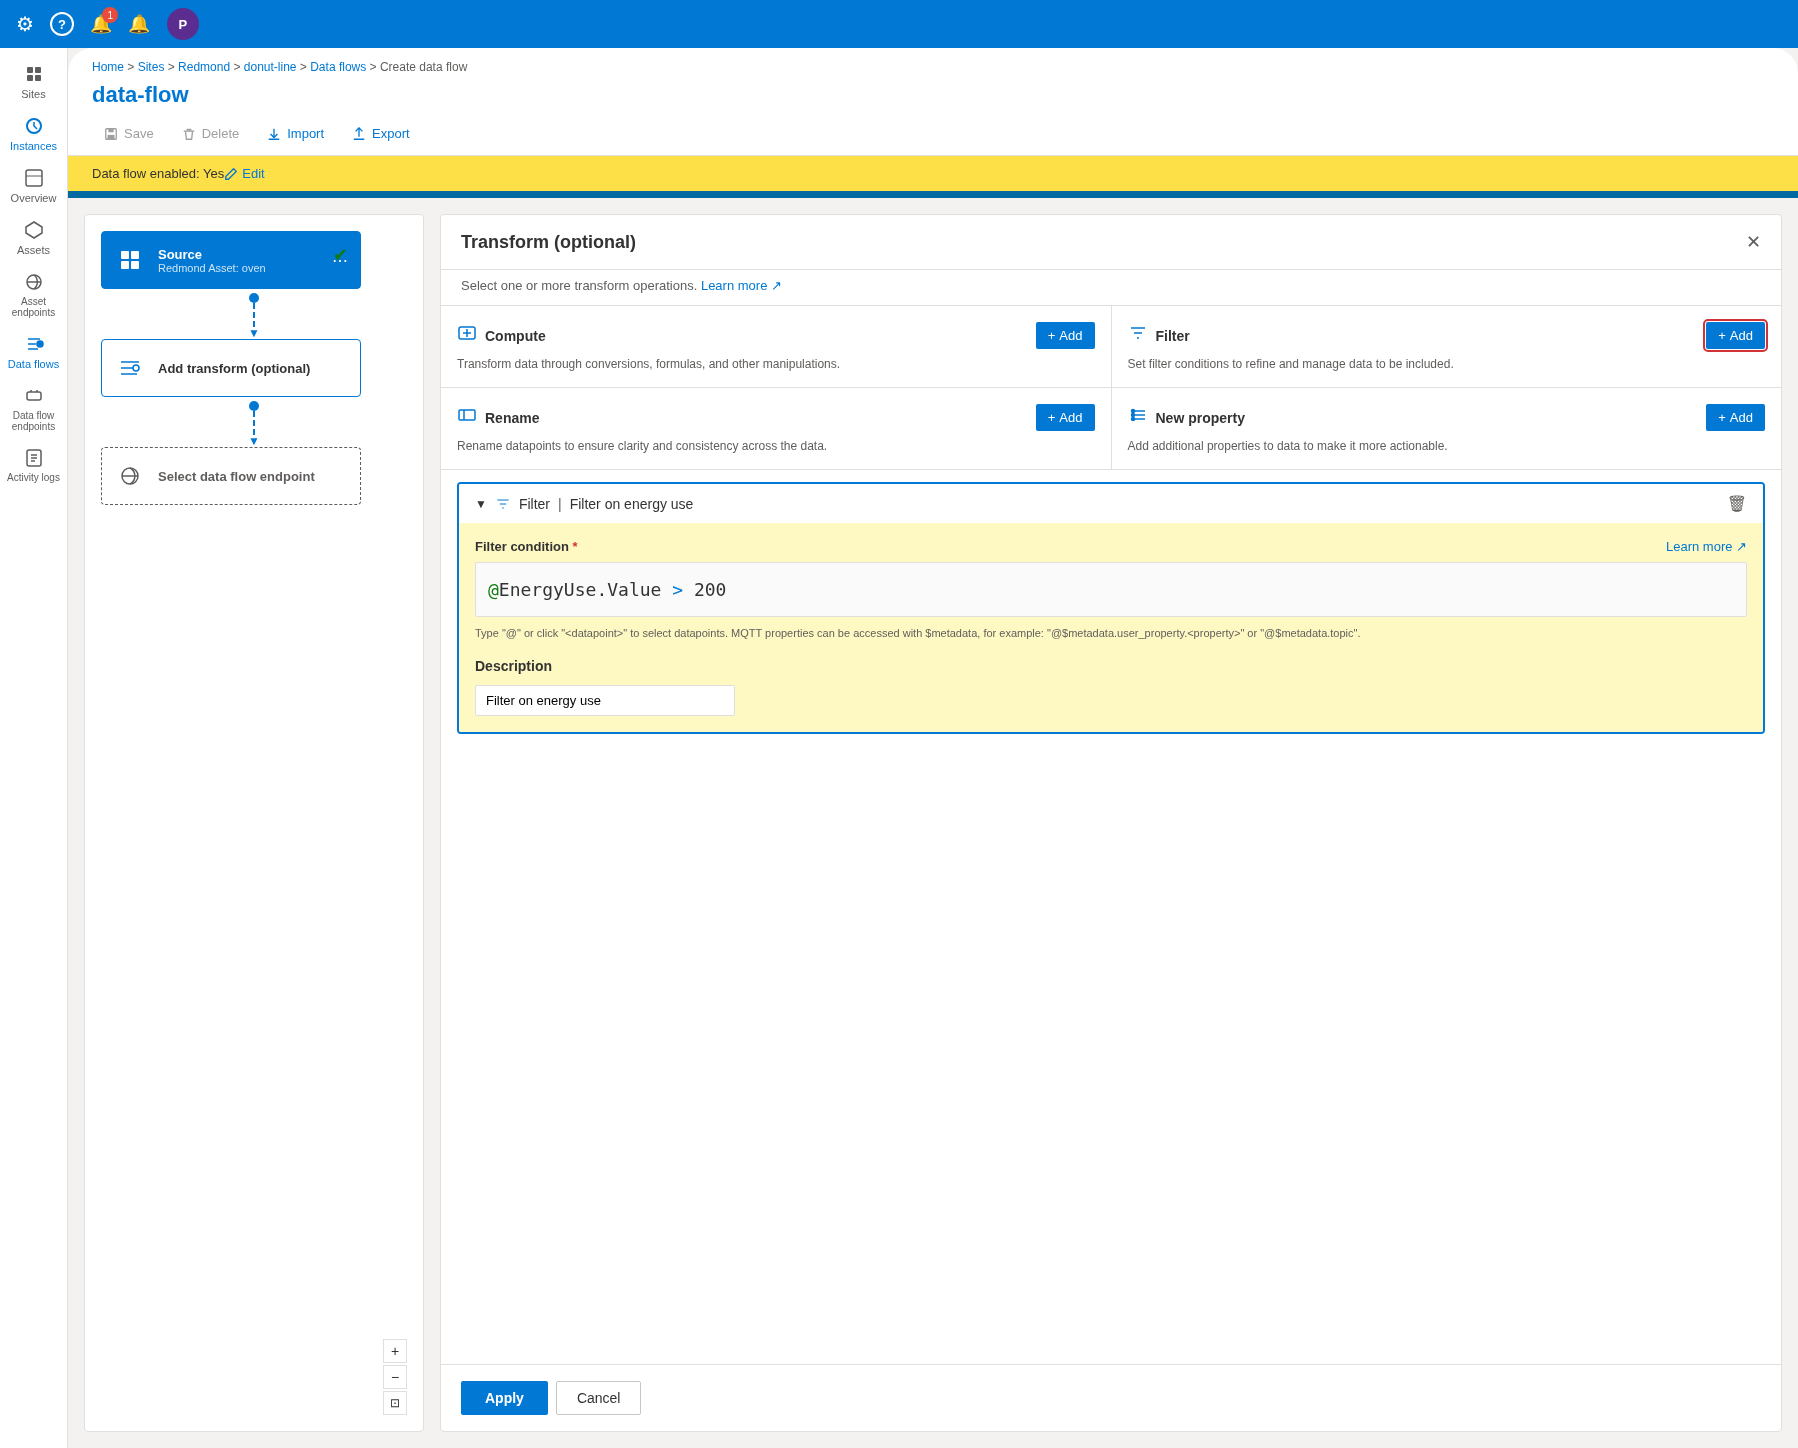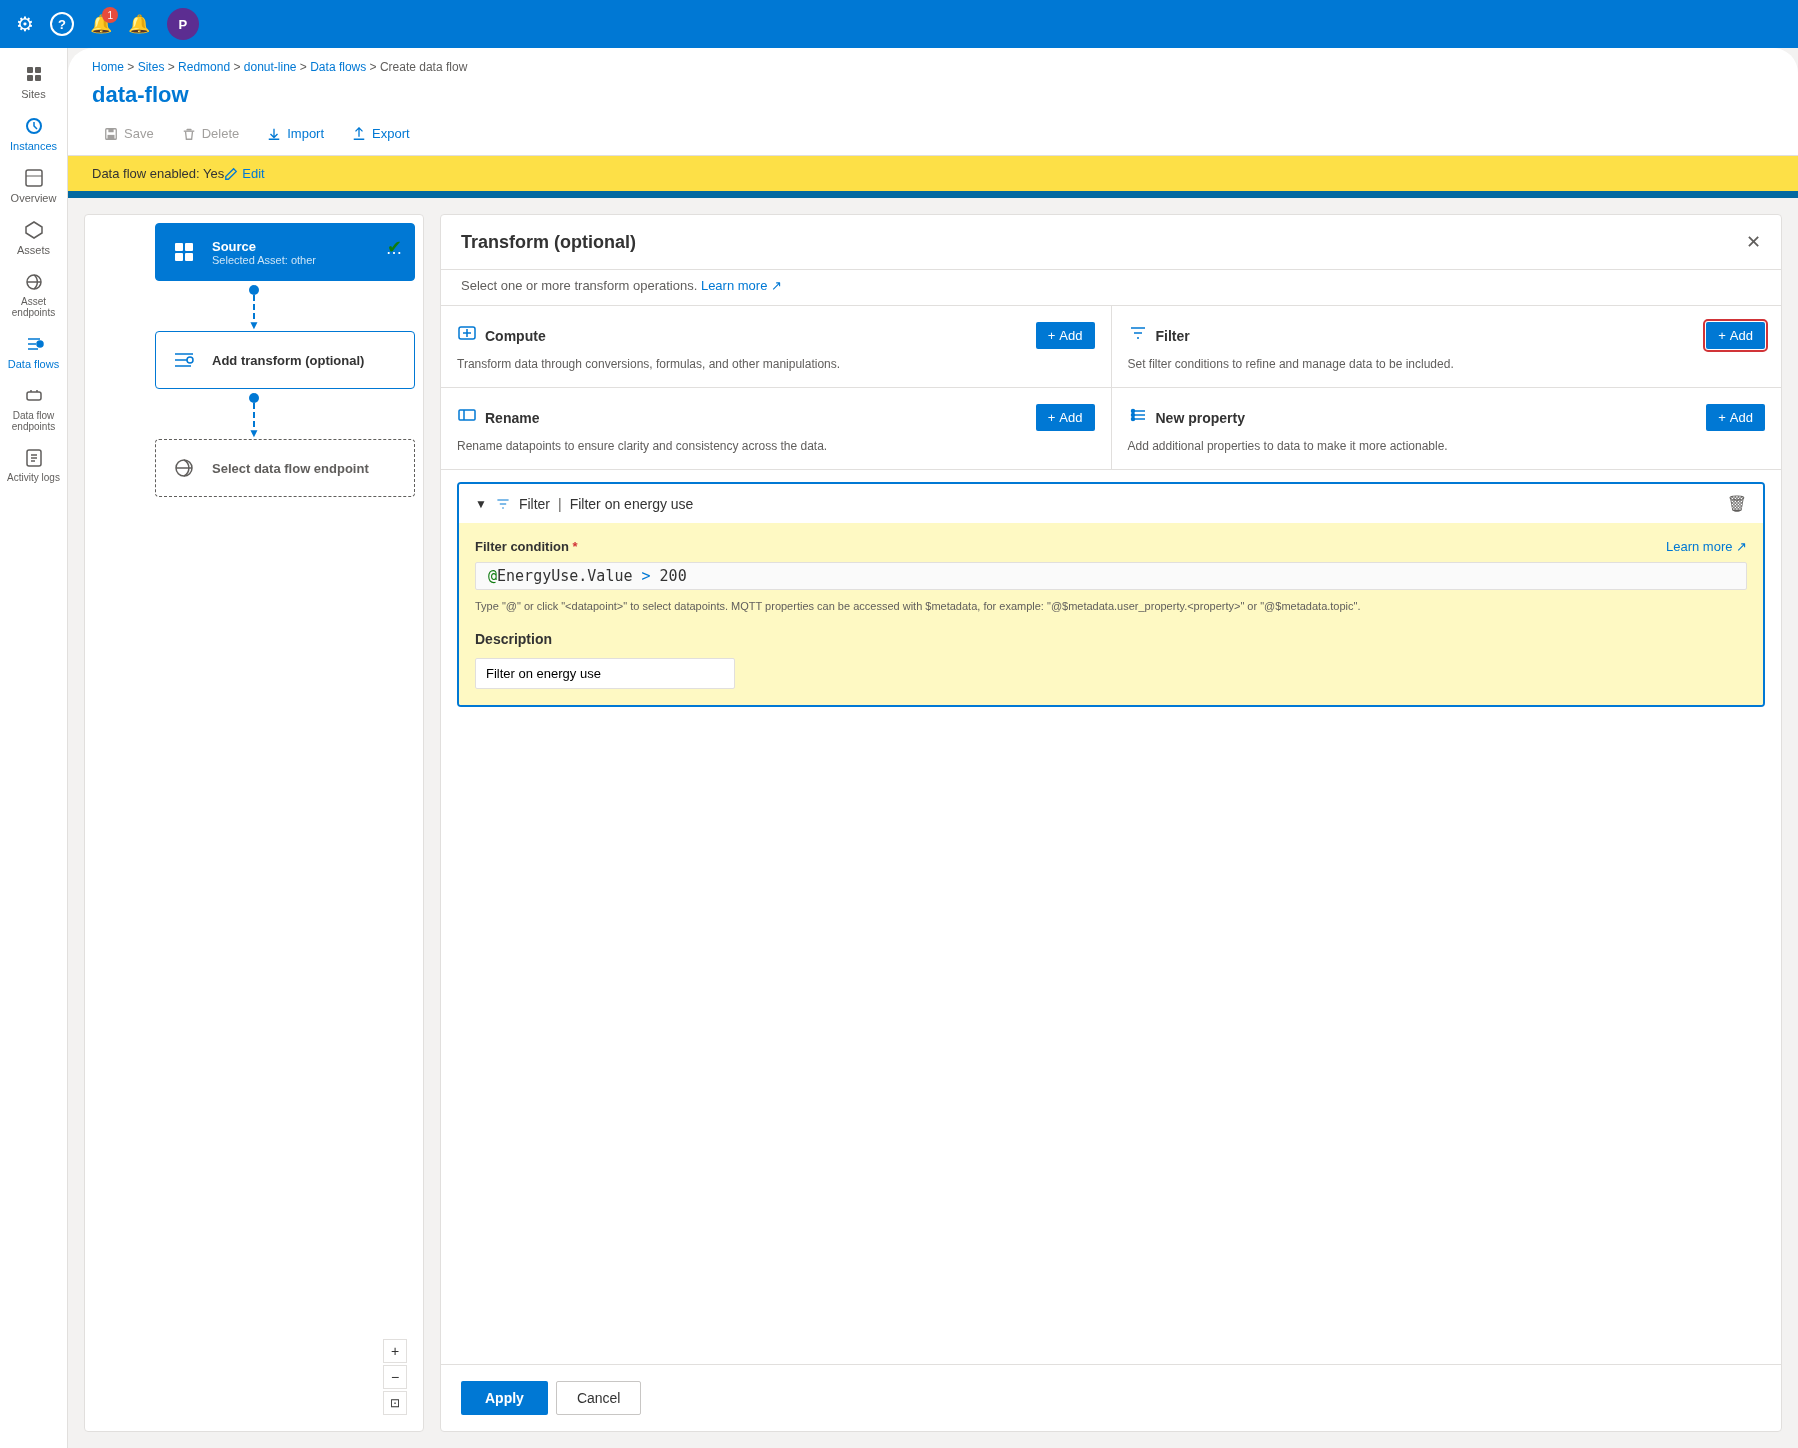--- a/index.html
+++ b/index.html
@@ -178,24 +178,24 @@
       width: 340px;
       flex-shrink: 0;
       background: white;
       border: 1px solid #e1dfdd;
       border-radius: 4px;
       position: relative;
       overflow: hidden;
     }
 
     .canvas-inner {
-      padding: 8px;
+      padding: 16px;
       display: flex;
       flex-direction: column;
-      align-items: flex-end;
+      align-items: flex-start;
       gap: 0;
       height: 100%;
     }
 
     .flow-node {
       width: 260px;
       border: 1px solid #0078d4;
       border-radius: 4px;
       display: flex;
       align-items: center;
@@ -381,22 +381,22 @@
     }
     .filter-condition-label {
       font-weight: 600;
       font-size: 13px;
     }
     .required-star { color: #d13438; }
     .learn-more { color: #0078d4; text-decoration: none; font-size: 13px; }
     .filter-input-box {
       border: 1px solid #e1dfdd;
       border-radius: 2px;
-      padding: 4px 12px;
-      font-size: 15px;
+      padding: 16px 12px;
+      font-size: 18px;
       background: #fafafa;
       margin-bottom: 8px;
       font-family: monospace;
     }
     .filter-hint {
       font-size: 11px;
       color: #605e5c;
       margin-bottom: 16px;
       line-height: 1.5;
     }
@@ -616,21 +616,21 @@
             <div class="flow-node-icon">
               <svg width="24" height="24" viewBox="0 0 24 24" fill="white">
                   <rect x="3" y="3" width="8" height="8" rx="1"></rect>
                   <rect x="13" y="3" width="8" height="8" rx="1"></rect>
                   <rect x="3" y="13" width="8" height="8" rx="1"></rect>
                   <rect x="13" y="13" width="8" height="8" rx="1"></rect>
                 </svg>
             </div>
             <div class="flow-node-content">
               <div class="flow-node-title">Source</div>
-              <div class="flow-node-subtitle">Selected Asset: other</div>
+              <div class="flow-node-subtitle">Redmond Asset: oven</div>
             </div>
             <span class="flow-node-menu" style="color:white;">⋯</span>
             <span class="flow-node-status" style="color:#107c10;position:absolute;right:12px;top:12px;font-size:18px;">✔</span>
           </div>
 
           <div style="display:flex;flex-direction:column;align-items:center;height:50px;margin:0 auto;">
             <div class="flow-dot" style="margin-top:4px;"></div>
             <div style="width:2px;flex:1;border-left:2px dashed #0078d4;"></div>
             <div style="color:#0078d4;font-size:12px;line-height:1;">▼</div>
           </div>

